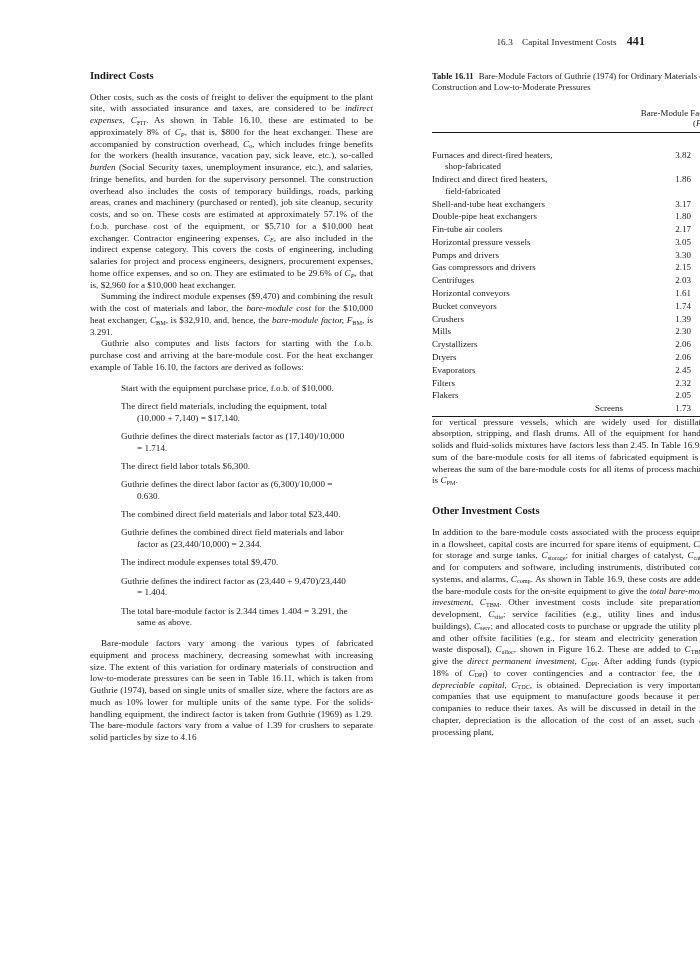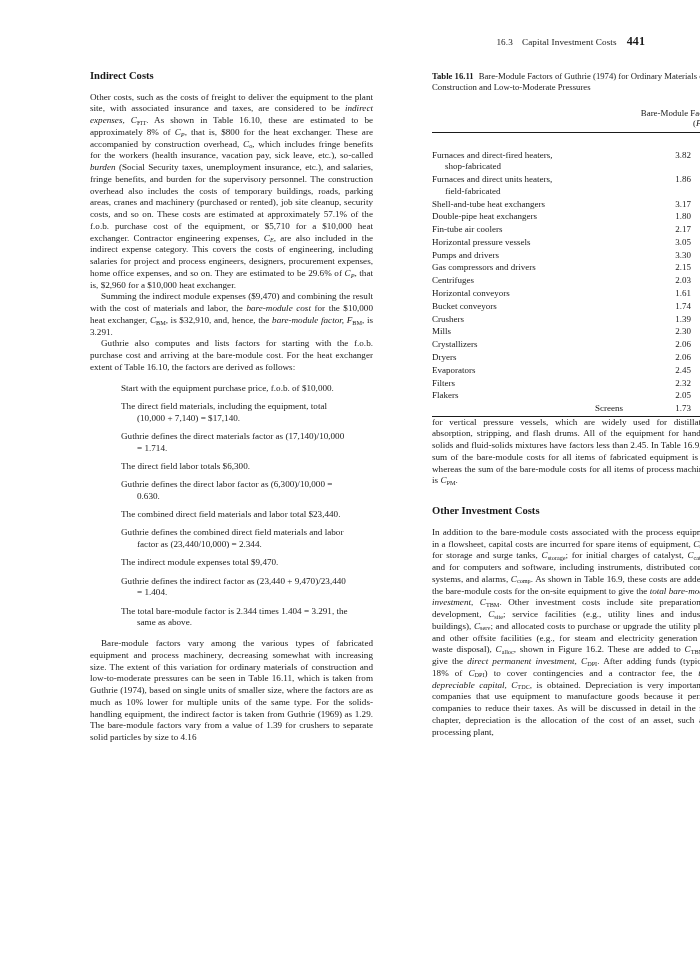--- a/index.html
+++ b/index.html
@@ -156,21 +156,21 @@
   <div class="columns">
 
     <div class="col">
 
       <h2 class="heading">Indirect Costs</h2>
 
       <p class="body">Other costs, such as the costs of freight to deliver the equipment to the plant site, with associated insurance and taxes, are considered to be <i>indirect expenses</i>, <span class="mathvar">C</span><sub>FIT</sub>. As shown in Table 16.10, these are estimated to be approximately 8% of <span class="mathvar">C<sub>P</sub></span>, that is, $800 for the heat exchanger. These are accompanied by construction overhead, <span class="mathvar">C<sub>o</sub></span>, which includes fringe benefits for the workers (health insurance, vacation pay, sick leave, etc.), so-called <i>burden</i> (Social Security taxes, unemployment insurance, etc.), and salaries, fringe benefits, and burden for the supervisory personnel. The construction overhead also includes the costs of temporary buildings, roads, parking areas, cranes and machinery (purchased or rented), job site cleanup, security costs, and so on. These costs are estimated at approximately 57.1% of the f.o.b. purchase cost of the equipment, or $5,710 for a $10,000 heat exchanger. Contractor engineering expenses, <span class="mathvar">C<sub>E</sub></span>, are also included in the indirect expense category. This covers the costs of engineering, including salaries for project and process engineers, designers, procurement expenses, home office expenses, and so on. They are estimated to be 29.6% of <span class="mathvar">C<sub>P</sub></span>, that is, $2,960 for a $10,000 heat exchanger.</p>
 
       <p class="body indent">Summing the indirect module expenses ($9,470) and combining the result with the cost of materials and labor, the <i>bare-module cost</i> for the $10,000 heat exchanger, <span class="mathvar">C</span><sub>BM</sub>, is $32,910, and, hence, the <i>bare-module factor, F</i><sub>BM</sub>, is 3.291.</p>
 
-      <p class="body indent">Guthrie also computes and lists factors for starting with the f.o.b. purchase cost and arriving at the bare-module cost. For the heat exchanger extent of Table 16.10, the factors are derived as follows:</p>
+      <p class="body indent">Guthrie also computes and lists factors for starting with the f.o.b. purchase cost and arriving at the bare-module cost. For the heat exchanger example of Table 16.10, the factors are derived as follows:</p>
 
       <ul class="deriv">
         <li><span>Start with the equipment purchase price, f.o.b. of $10,000.</span></li>
         <li><span>The direct field materials, including the equipment, total</span><span class="cont">(10,000 + 7,140) = $17,140.</span></li>
         <li><span>Guthrie defines the direct materials factor as (17,140)/10,000</span><span class="cont">= 1.714.</span></li>
         <li><span>The direct field labor totals $6,300.</span></li>
         <li><span>Guthrie defines the direct labor factor as (6,300)/10,000 =</span><span class="cont">0.630.</span></li>
         <li><span>The combined direct field materials and labor total $23,440.</span></li>
         <li><span>Guthrie defines the combined direct field materials and labor</span><span class="cont">factor as (23,440/10,000) = 2.344.</span></li>
         <li><span>The indirect module expenses total $9,470.</span></li>
@@ -192,21 +192,21 @@
               <th class="blank"></th>
               <th>Bare-Module Factor (<span class="mathvar">F</span><sub><i>BM</i></sub>)</th>
             </tr>
           </thead>
           <tbody>
             <tr>
                 <td class="name"><span>Furnaces and direct-fired heaters,</span><span class="sub2">shop-fabricated</span></td>
                 <td class="val">3.82</td>
               </tr>
             <tr>
-                <td class="name"><span>Furnaces and direct units heaters,</span><span class="sub2">field-fabricated</span></td>
+                <td class="name"><span>Indirect and direct fired heaters,</span><span class="sub2">field-fabricated</span></td>
                 <td class="val">1.86</td>
               </tr>
             <tr>
                 <td class="name">Shell-and-tube heat exchangers</td>
                 <td class="val">3.17</td>
               </tr>
             <tr>
                 <td class="name">Double-pipe heat exchangers</td>
                 <td class="val">1.80</td>
               </tr>

